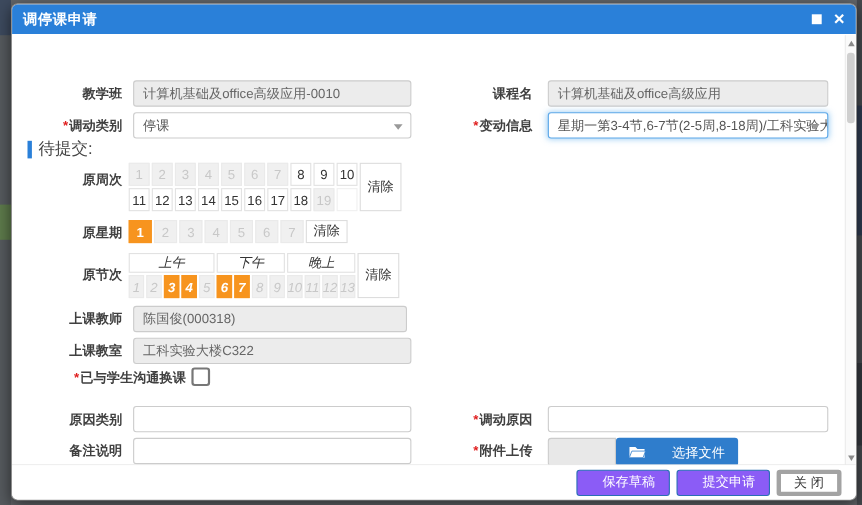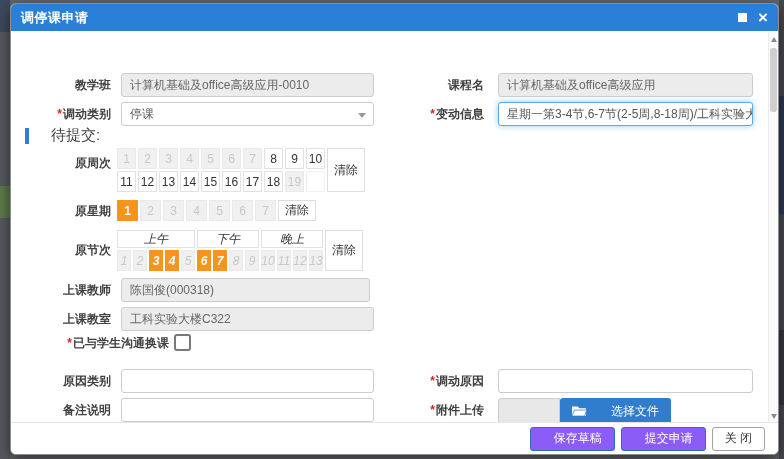--- a/index.html
+++ b/index.html
@@ -39,21 +39,21 @@
   .tinput:disabled, .tinput.ro { background:#ececec; color:#666; }
 
   .fake-select { position:absolute; height:24px; border:1px solid #ccc; border-radius:3px;
     background:#fff; font-size:12px; color:#555; display:flex; align-items:center;
     padding:0 20px 0 8px; cursor:pointer; white-space:nowrap; overflow:hidden; }
   .fake-select .caret { position:absolute; right:7px; top:10px; width:0; height:0;
     border-left:4px solid transparent; border-right:4px solid transparent;
     border-top:5px solid #999; }
   .fake-select.focused { border-color:#5da8e8; box-shadow:0 0 6px rgba(82,168,236,.6); }
 
-  .section-hd { position:absolute; left:14px; top:95px; display:flex; align-items:center;gap:16px; }
+  .section-hd { position:absolute; left:14px; top:95px; display:flex; align-items:center; }
   .section-bar { width:4px; height:16px; background:#2a80d9; margin-right:6px; }
   .section-title { font-size:15px; color:#444; }
 
   .gwrap { position:absolute; display:flex; align-items:stretch; gap:2px; }
   .num-grid { display:grid; gap:2px; }
   .gwrap-weeks .num-grid   { grid-template-columns:repeat(10,19px); grid-auto-rows:21px; }
   .gwrap-days .num-grid    { grid-template-columns:repeat(7,21px);  grid-auto-rows:21px; }
   .gwrap-periods .num-grid { grid-template-columns:repeat(13,14px); grid-template-rows:18px 21px;font-style:italic; }
   .gcell { display:flex; align-items:center; justify-content:center; font-size:12px;
     border:1px solid #e2e2e2; background:#fff; color:#333; cursor:pointer; }
@@ -74,21 +74,21 @@
     padding:0 12px; cursor:pointer; font-family:inherit; }
 
   .note { position:absolute; left:5px; top:393px; font-size:12px; color:#e8594b; }
 
   .footer { position:absolute; left:0; right:0; bottom:0; height:32px;
     border-top:1px solid #e5e5e5; background:#fff; border-radius:0 0 5px 5px;
     display:flex; align-items:center; justify-content:flex-end; gap:6px; padding:0 13px; }
   .btn { height:24px; font-size:12px; border-radius:3px; padding:0 12px; cursor:pointer;
     font-family:inherit; }
   .btn-blue { background:#8b5cf6; border:1px solid #2a6fb5; color:#fff;padding-left:23px; }
-  .btn-plain { background:#fff; border:1px solid #a3a3a3; color:#333; }
+  .btn-plain { background:#fff; border:4px solid #a3a3a3; color:#333; }
 
   .scrollbar { position:absolute; right:0; top:1px; width:10px; height:392px;
     background:#fafafa; border-left:1px solid #ececec; }
   .sb-arrow { position:absolute; left:2px; width:0; height:0;
     border-left:3px solid transparent; border-right:3px solid transparent; cursor:pointer; }
   .sb-up   { top:5px;    border-bottom:5px solid #8a8a8a; }
   .sb-down { bottom:5px; border-top:5px solid #8a8a8a; }
   .sb-thumb { position:absolute; left:1px; top:16px; width:7px; height:64px;
     background:#cfcfcf; border-radius:3px; cursor:pointer; }
 </style>

